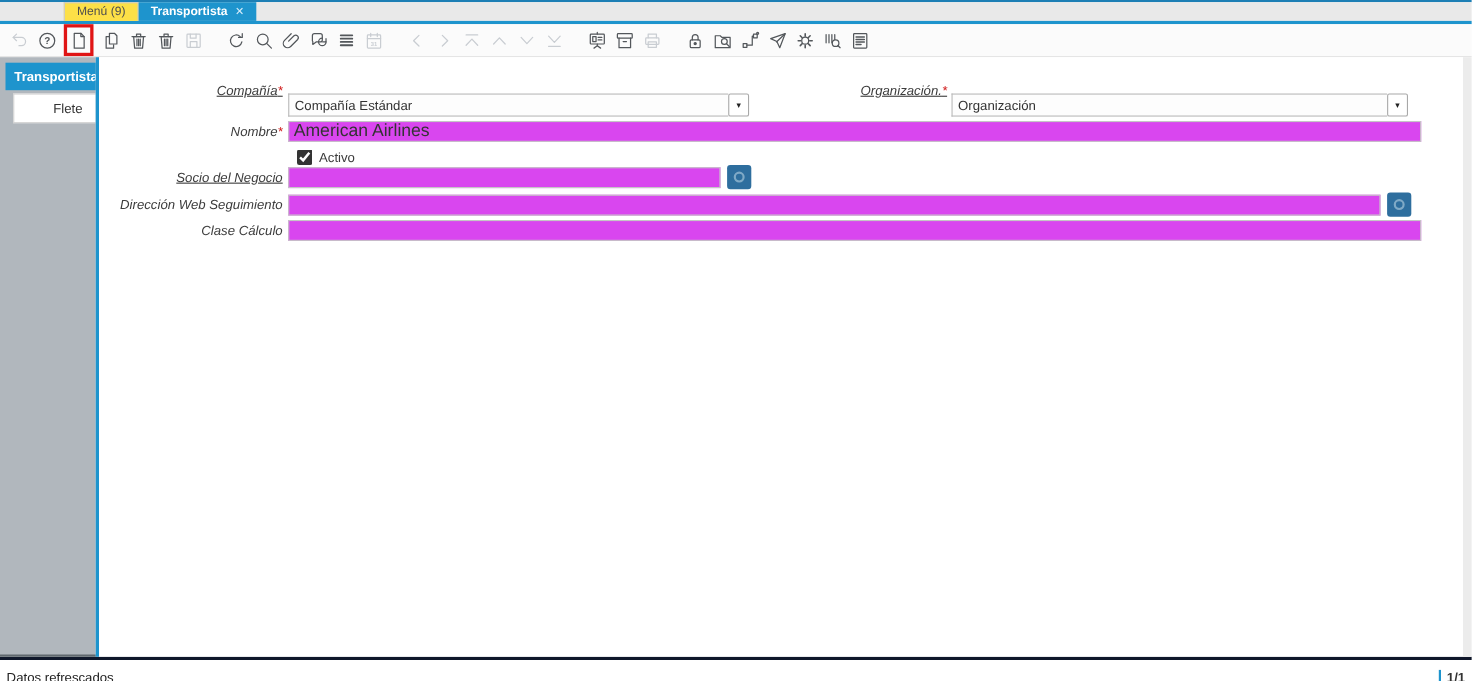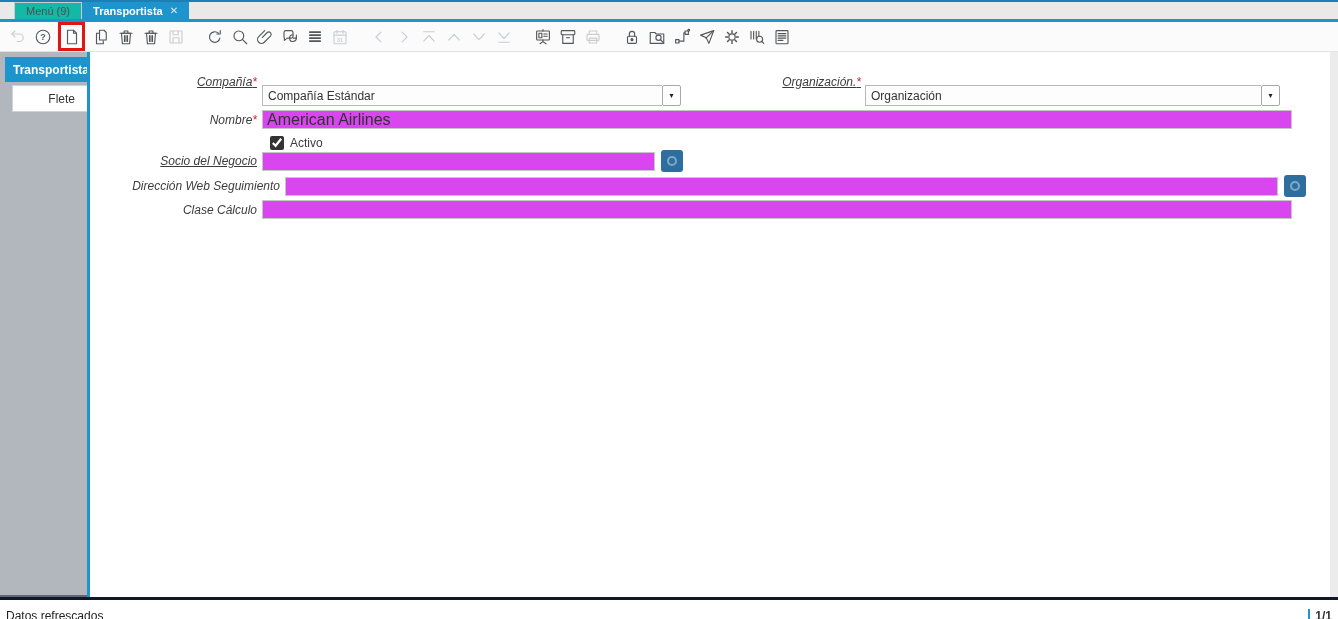--- a/index.html
+++ b/index.html
@@ -7,21 +7,21 @@
   body {
     width:1338px; height:619px; overflow:hidden;
     font-family:"Liberation Sans", sans-serif; font-size:12px; color:#3c3c3c;
     background:#fff;
   }
   
   .top-edge { height:2px; background:#1d7fb5; }
   
   .tabbar { height:17px; background:#e9e9e9; display:flex; align-items:stretch; padding-left:14px; }
   .tab { display:flex; align-items:center; gap:7px; padding:0 11px; font-size:11px; cursor:pointer; }
-  .tab.inactive { background:#14b8a6; border:1px solid #cbcbcb; border-bottom:none; color:#4e4e4e; }
+  .tab.inactive { background:#fde047; border:1px solid #cbcbcb; border-bottom:none; color:#4e4e4e;margin-left:44px; }
   .tab.active { background:#1e94cd; color:#fff; font-weight:bold; }
   .tab-close { font-size:10px; color:#d8eefb; font-weight:normal; }
   .tab-underline { height:3px; background:#1e94cd; }
   
   .toolbar {
     height:30px; background:#fbfbfb; border-bottom:1px solid #e3e3e3;
     display:flex; align-items:center; padding-left:5px;
   }
   .tb-btn {
     width:19px; height:19px; margin:0 3px; padding:0; border:none; background:transparent;
@@ -398,21 +398,21 @@
 
     <div class="frow" style="margin-top:0;">
       <div class="flabel link">Socio del Negocio</div>
       <div class="fgap"></div>
       <input class="tinput" style="width: 393px;">
       <button class="fbtn">
         <span class="dot"></span>
       </button>
     </div>
 
-    <div class="frow" style="margin-top:3px;margin-left:23px;">
+    <div class="frow" style="margin-top:3px;">
       <div class="flabel">Dirección Web Seguimiento</div>
       <div class="fgap"></div>
       <input class="tinput" style="width: 993px;">
       <button class="fbtn">
         <span class="dot"></span>
       </button>
     </div>
 
     <div class="frow" style="margin-top:3px;">
       <div class="flabel">Clase Cálculo</div>

